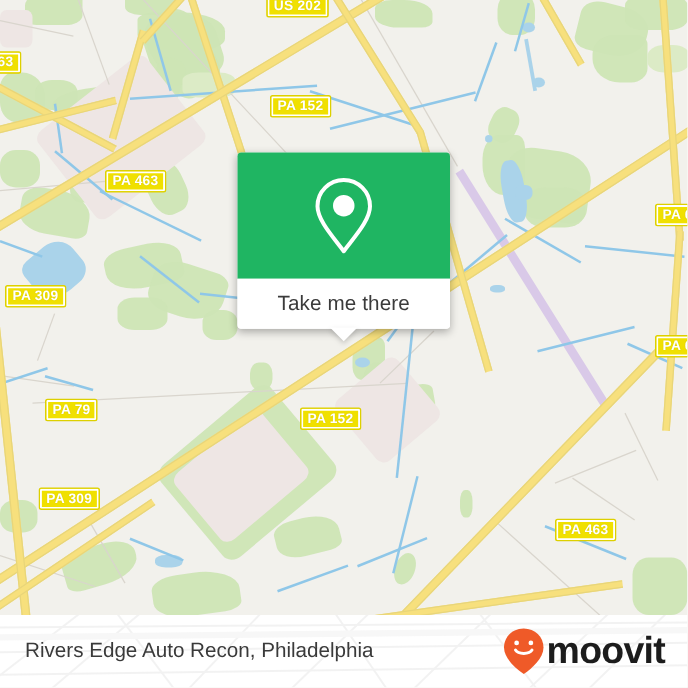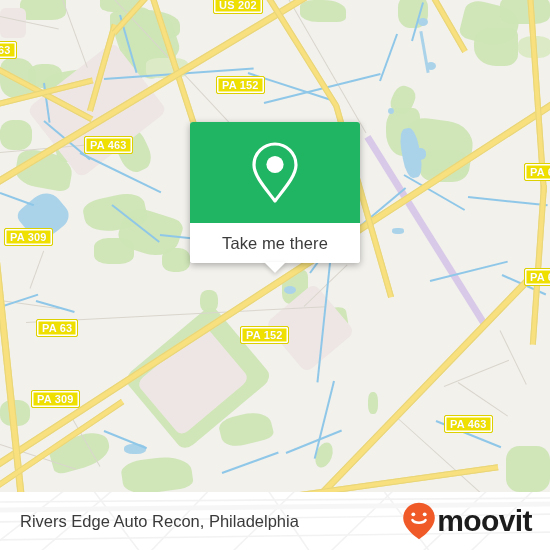--- a/index.html
+++ b/index.html
@@ -256,21 +256,21 @@
     </div>
 
     <div class="layer" id="shields">
         <div class="shield" style="left: 213px; top: -4px;">US 202</div>
         <div class="shield" style="left: -8px; top: 41px;">63</div>
         <div class="shield" style="left: 216px; top: 76px;">PA 152</div>
         <div class="shield" style="left: 84px; top: 136px;">PA 463</div>
         <div class="shield" style="left: 524px; top: 163px;">PA 6</div>
         <div class="shield" style="left: 4px; top: 228px;">PA 309</div>
         <div class="shield" style="left: 524px; top: 268px;">PA 6</div>
-        <div class="shield" style="left: 36px; top: 319px;">PA 63</div>
+        <div class="shield" style="left: 36px; top: 319px;">PA 79</div>
         <div class="shield" style="left: 240px; top: 326px;">PA 152</div>
         <div class="shield" style="left: 31px; top: 390px;">PA 309</div>
         <div class="shield" style="left: 444px; top: 415px;">PA 463</div>
       </div>
 
   </div>
 
   <div id="card">
     <div id="card-top" style="background: rgb(31, 181, 98);">
       <svg width="54" height="66" viewBox="0 0 54 66">

